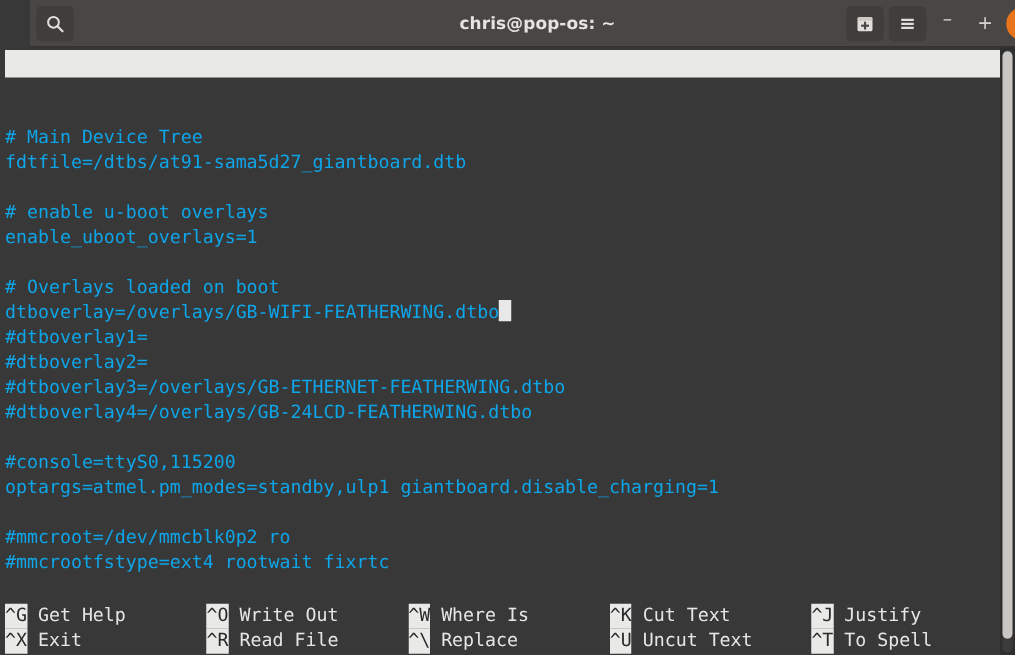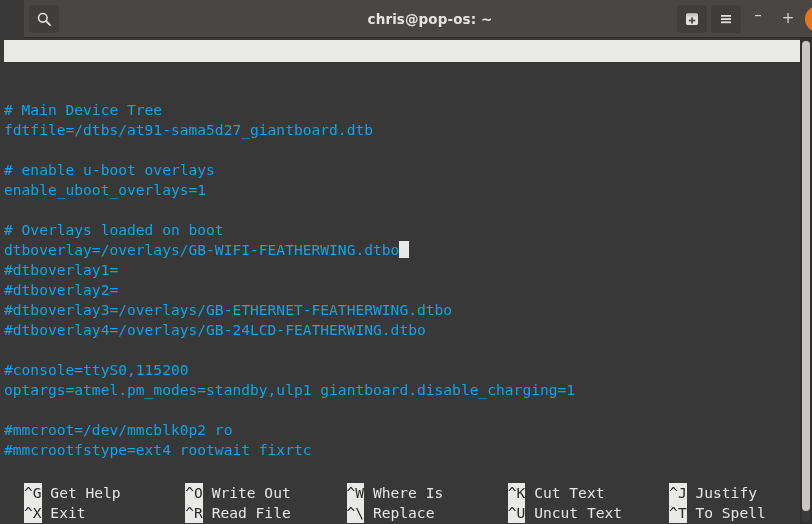--- a/index.html
+++ b/index.html
@@ -150,21 +150,20 @@
     height: 41px;
     font-family: "DejaVu Sans Mono", "Liberation Mono", monospace;
     font-size: 14.6px;
     line-height: 20px;
     color: #e6e6e6;
   }
   .sc-row {
     height: 20px;
     white-space: pre;
     display: block;
-    margin-left: 20px;
   }
   .sc-key {
     background: #e9e9e7;
     color: #2a2a2a;
     display: inline-block;
   }
   .sc-label { display: inline-block; }
 
   
   .scrollbar {

